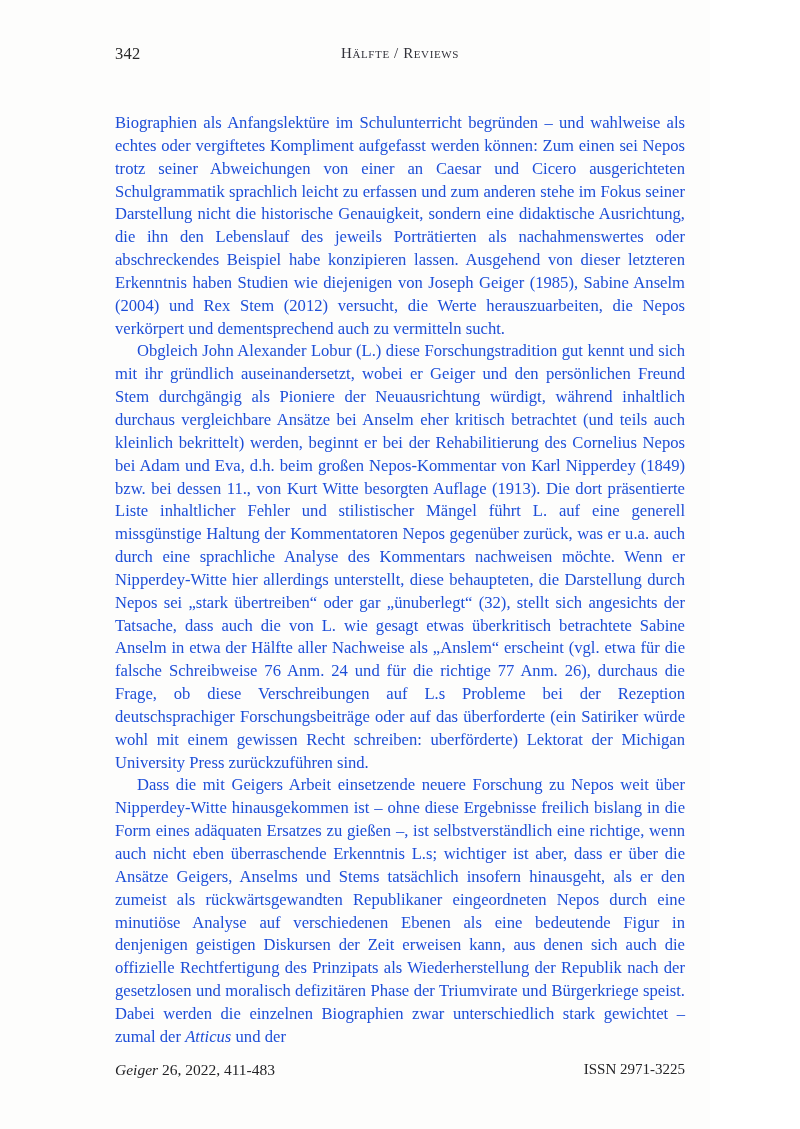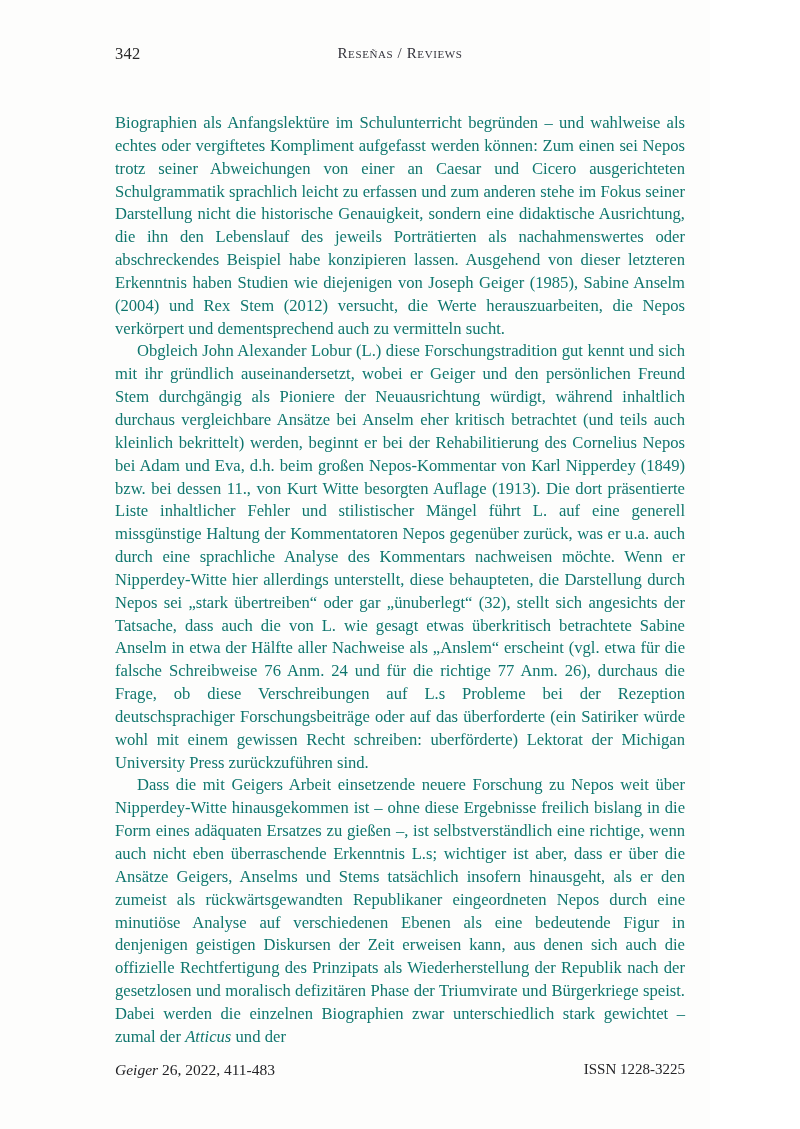--- a/index.html
+++ b/index.html
@@ -52,21 +52,21 @@
     top: 112px;
     left: 115px;
     width: 570px;
   }
   .para {
     margin: 0;
     text-align: justify;
     text-justify: inter-word;
     font-size: 16.6px;
     line-height: 22.85px;
-    color: #0f766e;
+    color: #1d4ed8;
     hyphens: none;
     word-spacing: 0.1px;
   }
   .para + .para {
     text-indent: 22px;
   }
   .para i, .para em {
     font-style: italic;
   }
   
@@ -96,27 +96,27 @@
     font-size: 15px;
   }
 </style>
 </head>
 <body>
 
 <div class="page">
 
   <div class="runhead">
     <span class="folio">342</span>
-    <span class="section-title">Reseñas / Reviews</span>
+    <span class="section-title">Hälfte / Reviews</span>
   </div>
 
   <div class="textblock">
     <p class="para">Biographien als Anfangslektüre im Schulunterricht begründen – und wahlweise als echtes oder vergiftetes Kompliment aufgefasst werden können: Zum einen sei Nepos trotz seiner Abweichungen von einer an Caesar und Cicero ausgerichteten Schulgrammatik sprachlich leicht zu erfassen und zum anderen stehe im Fokus seiner Darstellung nicht die historische Genauigkeit, sondern eine didaktische Ausrichtung, die ihn den Lebenslauf des jeweils Porträtierten als nachahmenswertes oder abschreckendes Beispiel habe konzipieren lassen. Ausgehend von dieser letzteren Erkenntnis haben Studien wie diejenigen von Joseph Geiger (1985),  Sabine Anselm (2004) und Rex Stem (2012) versucht, die Werte herauszuarbeiten, die Nepos verkörpert und dementsprechend auch zu vermitteln sucht.</p>
     <p class="para">Obgleich John Alexander Lobur (L.) diese Forschungstradition gut kennt und sich mit ihr gründlich auseinandersetzt, wobei er Geiger und den persönlichen Freund Stem durchgängig als Pioniere der Neuausrichtung würdigt, während inhaltlich durchaus vergleichbare Ansätze bei Anselm eher kritisch betrachtet (und teils auch kleinlich bekrittelt) werden, beginnt er bei der Rehabilitierung des Cornelius Nepos bei Adam und Eva, d.h. beim großen Nepos-Kommentar von Karl Nipperdey (1849) bzw. bei dessen 11., von Kurt Witte besorgten Auflage (1913). Die dort präsentierte Liste inhaltlicher Fehler und stilistischer Mängel führt L. auf eine generell missgünstige Haltung der Kommentatoren Nepos gegenüber zurück, was er u.a. auch durch eine sprachliche Analyse des Kommentars nachweisen möchte. Wenn er Nipperdey-Witte hier allerdings unterstellt, diese behaupteten, die Darstellung durch Nepos sei „stark übertreiben“ oder gar „ünuberlegt“ (32), stellt sich angesichts der Tatsache, dass auch die von L. wie gesagt etwas überkritisch betrachtete Sabine Anselm in etwa der Hälfte aller Nachweise als „Anslem“ erscheint (vgl. etwa für die falsche Schreibweise 76 Anm. 24 und für die richtige 77 Anm. 26), durchaus die Frage, ob diese Verschreibungen auf L.s Probleme bei der Rezeption deutschsprachiger Forschungsbeiträge oder auf das überforderte (ein Satiriker würde wohl mit einem gewissen Recht schreiben: uberförderte) Lektorat der Michigan University Press zurückzuführen sind.</p>
     <p class="para"><span>Dass die mit Geigers Arbeit einsetzende neuere Forschung zu Nepos weit über Nipperdey-Witte hinausgekommen ist – ohne diese Ergebnisse freilich bislang in die Form eines adäquaten Ersatzes zu gießen –, ist selbstverständlich eine richtige, wenn auch nicht eben überraschende Erkenntnis L.s; wichtiger ist aber, dass er über die Ansätze Geigers, Anselms und Stems tatsächlich insofern hinausgeht, als er den zumeist als rückwärtsgewandten Republikaner eingeordneten Nepos durch eine minutiöse Analyse auf verschiedenen Ebenen als eine bedeutende Figur in denjenigen geistigen Diskursen der Zeit erweisen kann, aus denen sich auch die offizielle Rechtfertigung des Prinzipats als Wiederherstellung der Republik nach der gesetzlosen und moralisch defizitären Phase der Triumvirate und Bürgerkriege speist. Dabei werden die einzelnen Biographien zwar unterschiedlich stark gewichtet – zumal der </span><i>Atticus</i><span> und der</span></p>
   </div>
 
   <div class="footer">
     <span class="journal-ref"><span class="jname">Geiger</span><span> 26, 2022, 411-483</span></span>
-    <span class="issn">ISSN 1228-3225</span>
+    <span class="issn">ISSN 2971-3225</span>
   </div>
 
 </div>
 
 </body></html>

